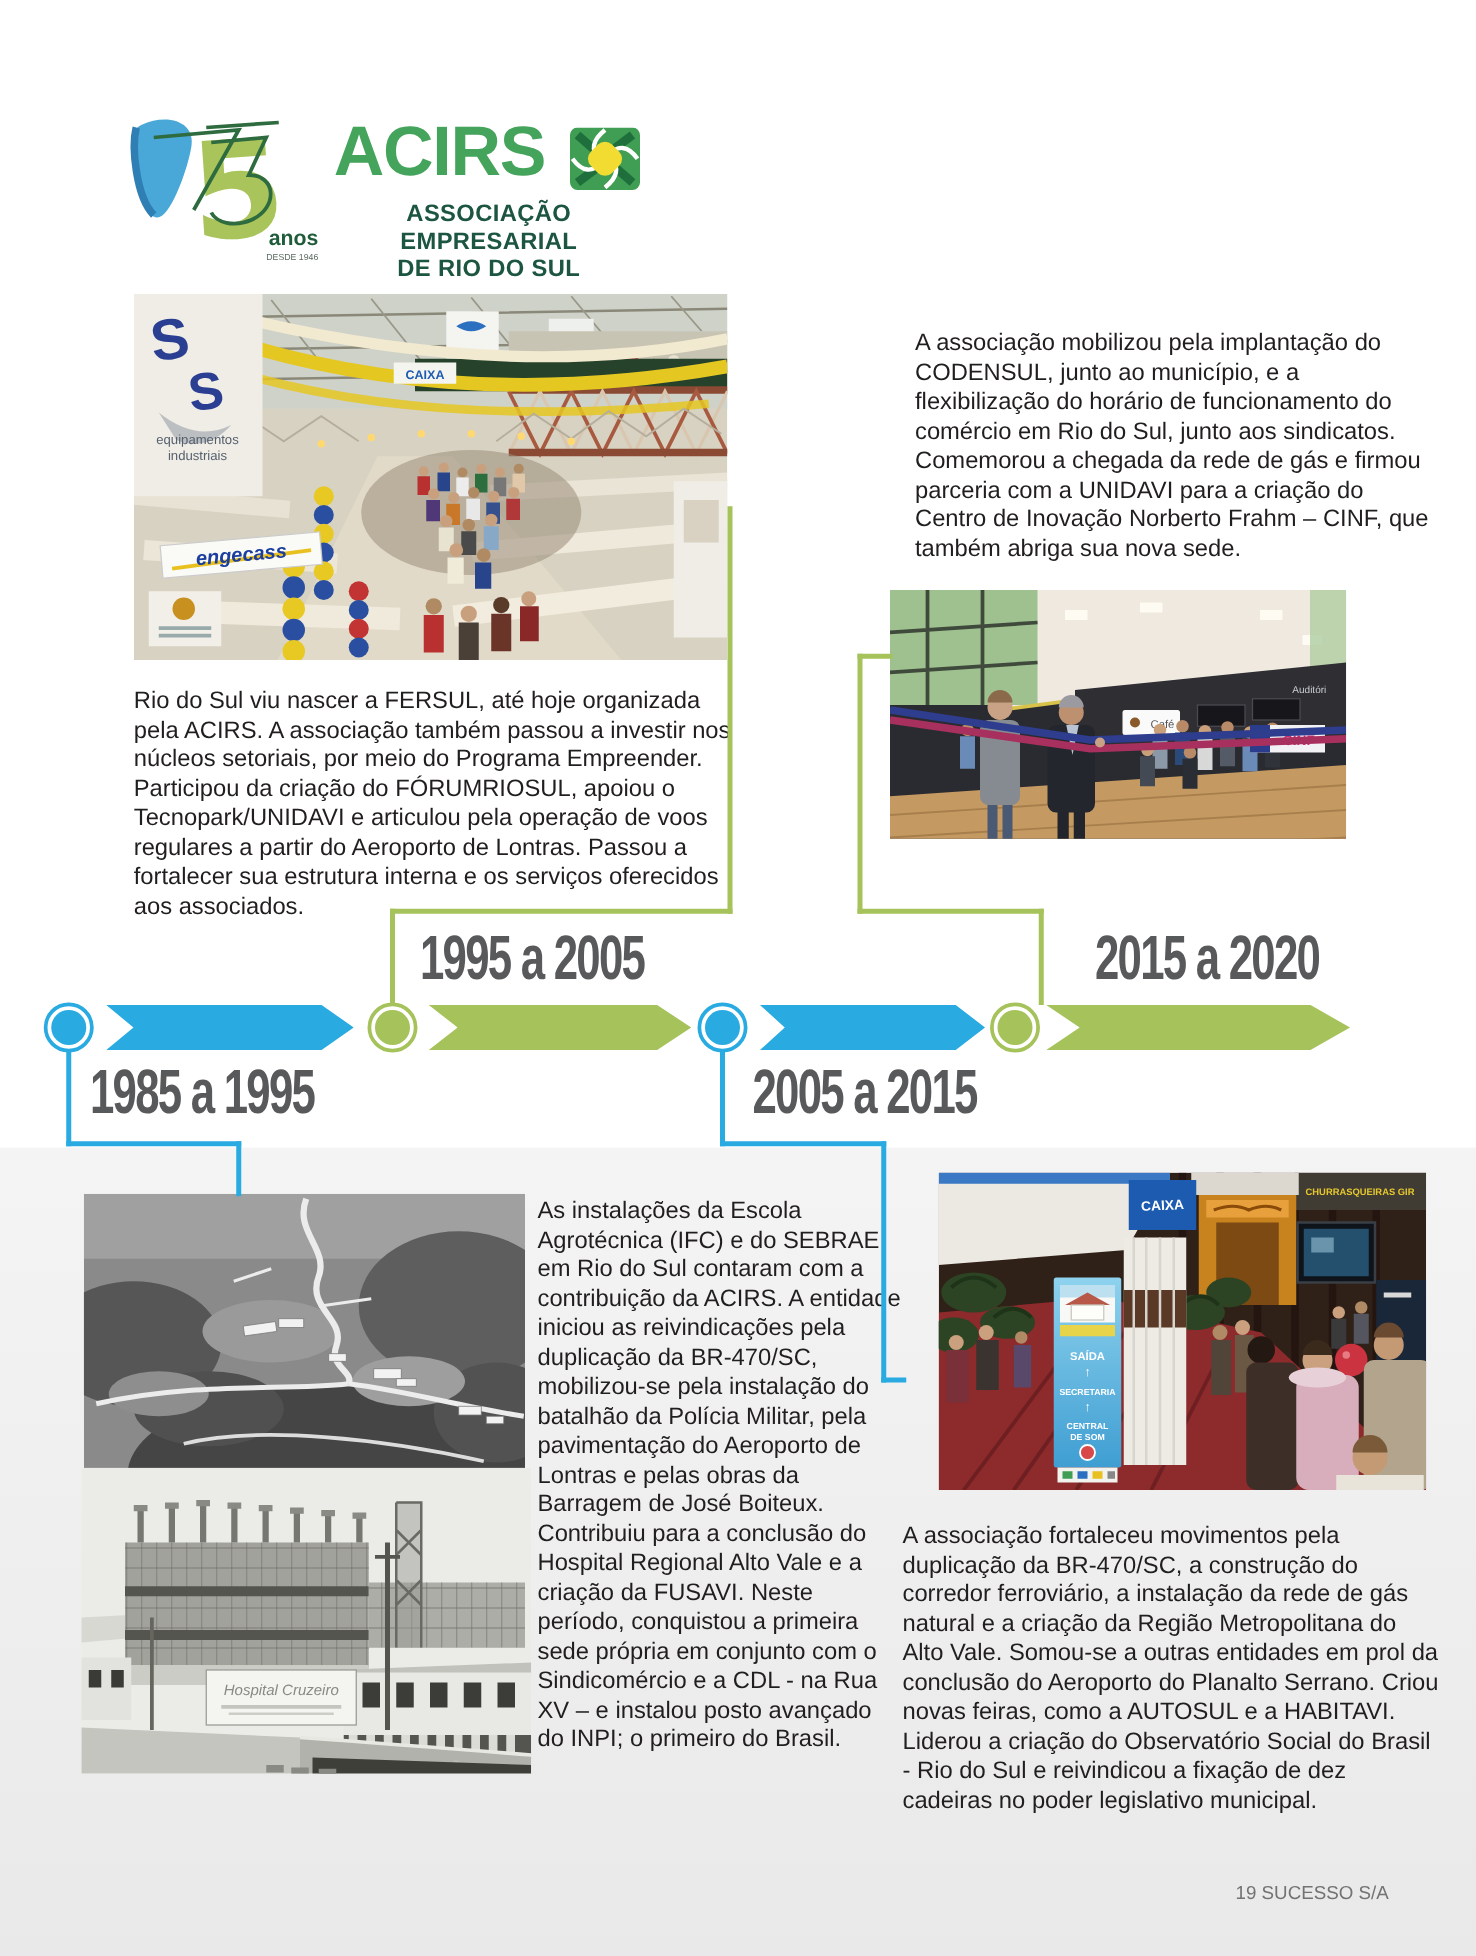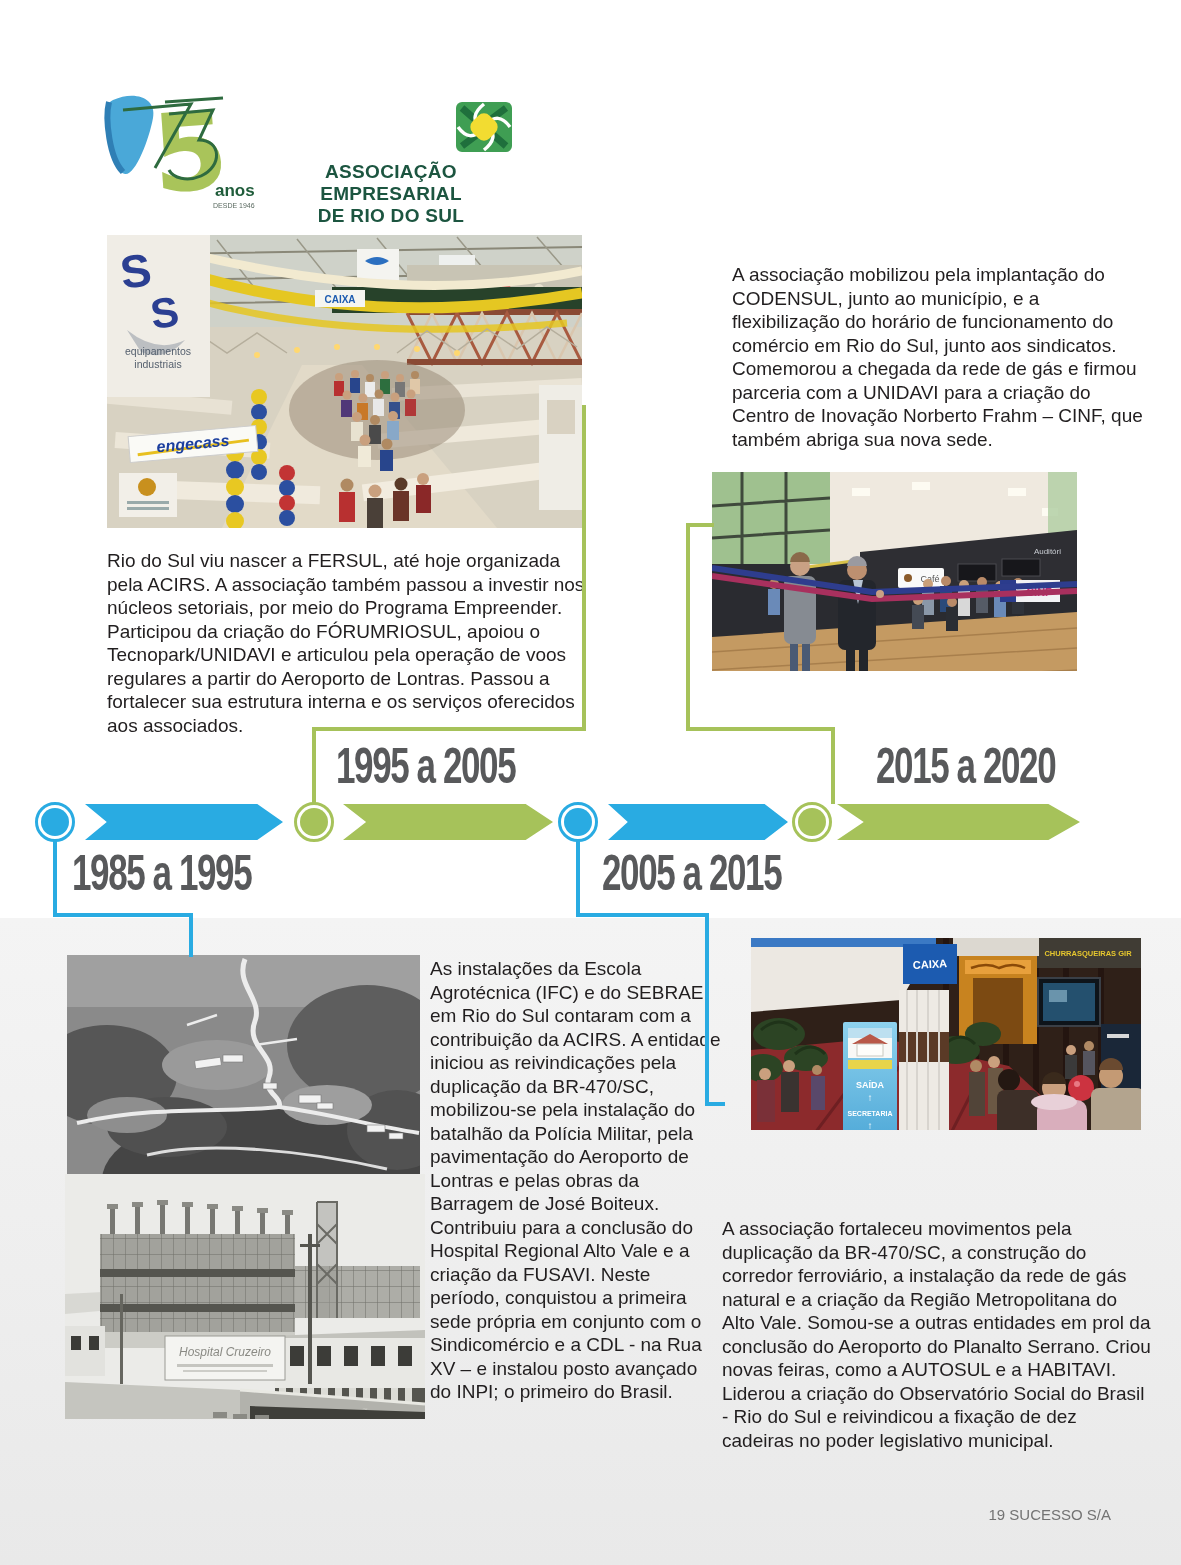--- a/index.html
+++ b/index.html
@@ -41,20 +41,21 @@
     <svg width="170" height="128" viewBox="0 0 170 128">
       <path d="M18,12 C40,2 62,10 58,30 C54,52 40,88 30,86 C18,84 10,48 10,30 C10,20 12,15 18,12 Z" fill="#4aa8d8"></path>
       <path d="M14,14 C10,30 14,70 28,84" fill="none" stroke="#2f7fb5" stroke-width="6"></path>
       <text x="58" y="102" font-size="108" font-weight="bold" fill="#a9c45a" font-family="DejaVu Sans, sans-serif" transform="rotate(-4 90 70)">5</text>
       <path d="M28,22 L96,16 L60,80 M70,14 L128,10 M74,26 L118,22 L104,52 C126,52 128,78 106,88 C92,94 78,90 74,82" fill="none" stroke="#2e6b3f" stroke-width="3"></path>
       <text x="120" y="108" font-size="17" font-weight="bold" fill="#1f5c3a">anos</text>
       <text x="118" y="120" font-size="7" fill="#5a6a60">DESDE 1946</text>
     </svg>
   </div>
 
+  <div class="acirs-name">ACIRS</div>
   <div style="position:absolute;left:456px;top:102px;width:56px;height:50px;">
     <svg width="56" height="50" viewBox="0 0 56 50">
       <rect width="56" height="50" rx="6" fill="#3f9e53"></rect>
       <path d="M6,6 L22,20 M50,6 L34,18 M6,44 L22,32 M50,44 L34,30" stroke="#1f6f3c" stroke-width="7"></path>
       <path d="M28,2 C18,10 16,18 24,26 M54,25 C46,14 38,14 31,22 M28,48 C38,40 40,32 32,24 M2,25 C10,36 18,36 25,28" fill="none" stroke="#fff" stroke-width="3.5"></path>
       <rect x="16" y="13" width="24" height="24" rx="8" transform="rotate(45 28 25)" fill="#f2dc31"></rect>
     </svg>
   </div>
   <div class="acirs-sub">
     <div>ASSOCIAÇÃO EMPRESARIAL</div>
@@ -435,21 +436,21 @@
       <polygon points="185,232 360,238 360,245 185,245" fill="#3f3f3a"></polygon>
       <g fill="#8a8a84">
         <rect x="148" y="238" width="14" height="6"></rect>
           <rect x="168" y="240" width="14" height="6"></rect>
           <rect x="190" y="241" width="14" height="6"></rect>
       </g>
       <text x="300" y="238" font-size="9" font-style="italic" fill="#c8c8c2" text-anchor="middle">~</text>
     </svg>
   </div>
 
-  <div class="photo" style="left:722px;top:938px;width:390px;height:192px;padding-left:29px;">
+  <div class="photo" style="left:722px;top:938px;width:390px;height:254px;padding-left:29px;">
     <svg width="390" height="254" viewBox="0 0 390 254">
       <defs>
         <linearGradient id="totg" x1="0" y1="0" x2="0" y2="1">
           <stop offset="0" stop-color="#8ed2ee"></stop>
             <stop offset="1" stop-color="#3f9ed2"></stop>
         </linearGradient>
       </defs>
       <rect width="390" height="254" fill="#2f2018"></rect>
       <path d="M195,0 V200 M225,0 V200 M255,0 V200 M285,10 V200 M315,20 V200 M350,30 V180" stroke="#241510" stroke-width="6"></path>
       <polygon points="0,0 185,0 150,62 0,74" fill="#ece8e2"></polygon>

